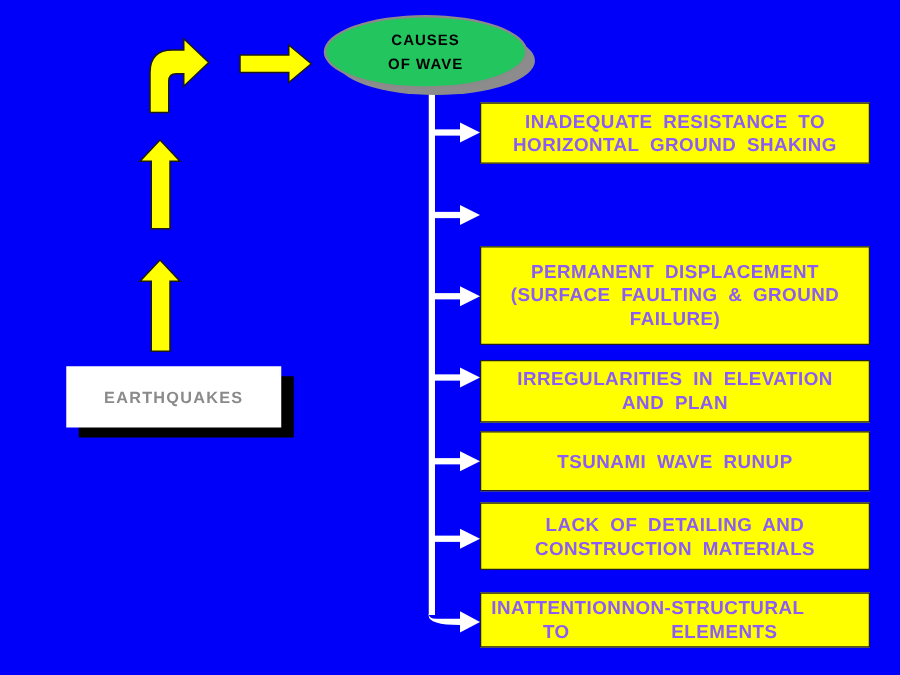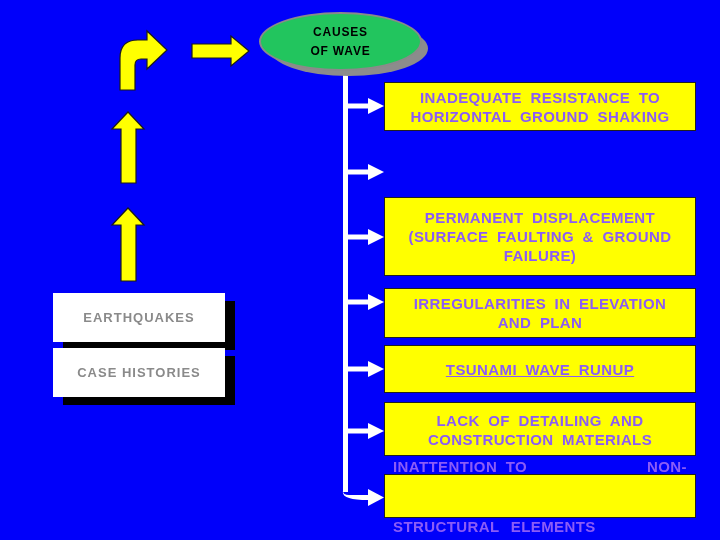--- a/index.html
+++ b/index.html
@@ -56,24 +56,23 @@
     letter-spacing: 0.4px;
     word-spacing: 4px;
     display: flex;
     align-items: center;
     justify-content: center;
     text-align: center;
     box-sizing: border-box;
     padding: 2px 8px;
   }
   .cause-box.split {
-    flex-direction: column;
+    flex-direction: row;
     justify-content: center;
     align-items: stretch;
-    gap: 41px;
   }
   .cause-box.split .row1 {
     display: flex;
     justify-content: space-between;
   }
   .cause-box.split .row2 {
     text-align: left;
     word-spacing: 7px;
   }
   
@@ -154,34 +153,31 @@
 
   <div class="cause-box" style="top:82px; height:49px;">
     <span>INADEQUATE RESISTANCE TO HORIZONTAL GROUND SHAKING</span>
   </div>
   <div class="cause-box" style="top:197px; height:79px;">
     <span>PERMANENT DISPLACEMENT (SURFACE FAULTING &amp; GROUND FAILURE)</span>
   </div>
   <div class="cause-box" style="top:277px; height:50px;margin-top:11px;">
     <span>IRREGULARITIES IN ELEVATION AND PLAN</span>
   </div>
-  <div class="cause-box" style="top:345px; height:48px;text-decoration:underline;">
+  <div class="cause-box" style="top:345px; height:48px;">
     <span>TSUNAMI WAVE RUNUP</span>
   </div>
   <div class="cause-box" style="top:402px; height:54px; padding-top:4px;">
     <span>LACK OF DETAILING AND CONSTRUCTION MATERIALS</span>
   </div>
   <div class="cause-box split" style="top:474px; height:44px;">
     <span class="row1">
       <span>INATTENTION TO</span>
       <span>NON-</span>
     </span>
     <span class="row2">STRUCTURAL ELEMENTS</span>
   </div>
 
   <div class="source-box" style="top:293px;">
     <span>EARTHQUAKES</span>
   </div>
-  <div class="source-box" style="top:348px;">
-    <span>CASE HISTORIES</span>
-  </div>
 
 </div>
 
 </body></html>

